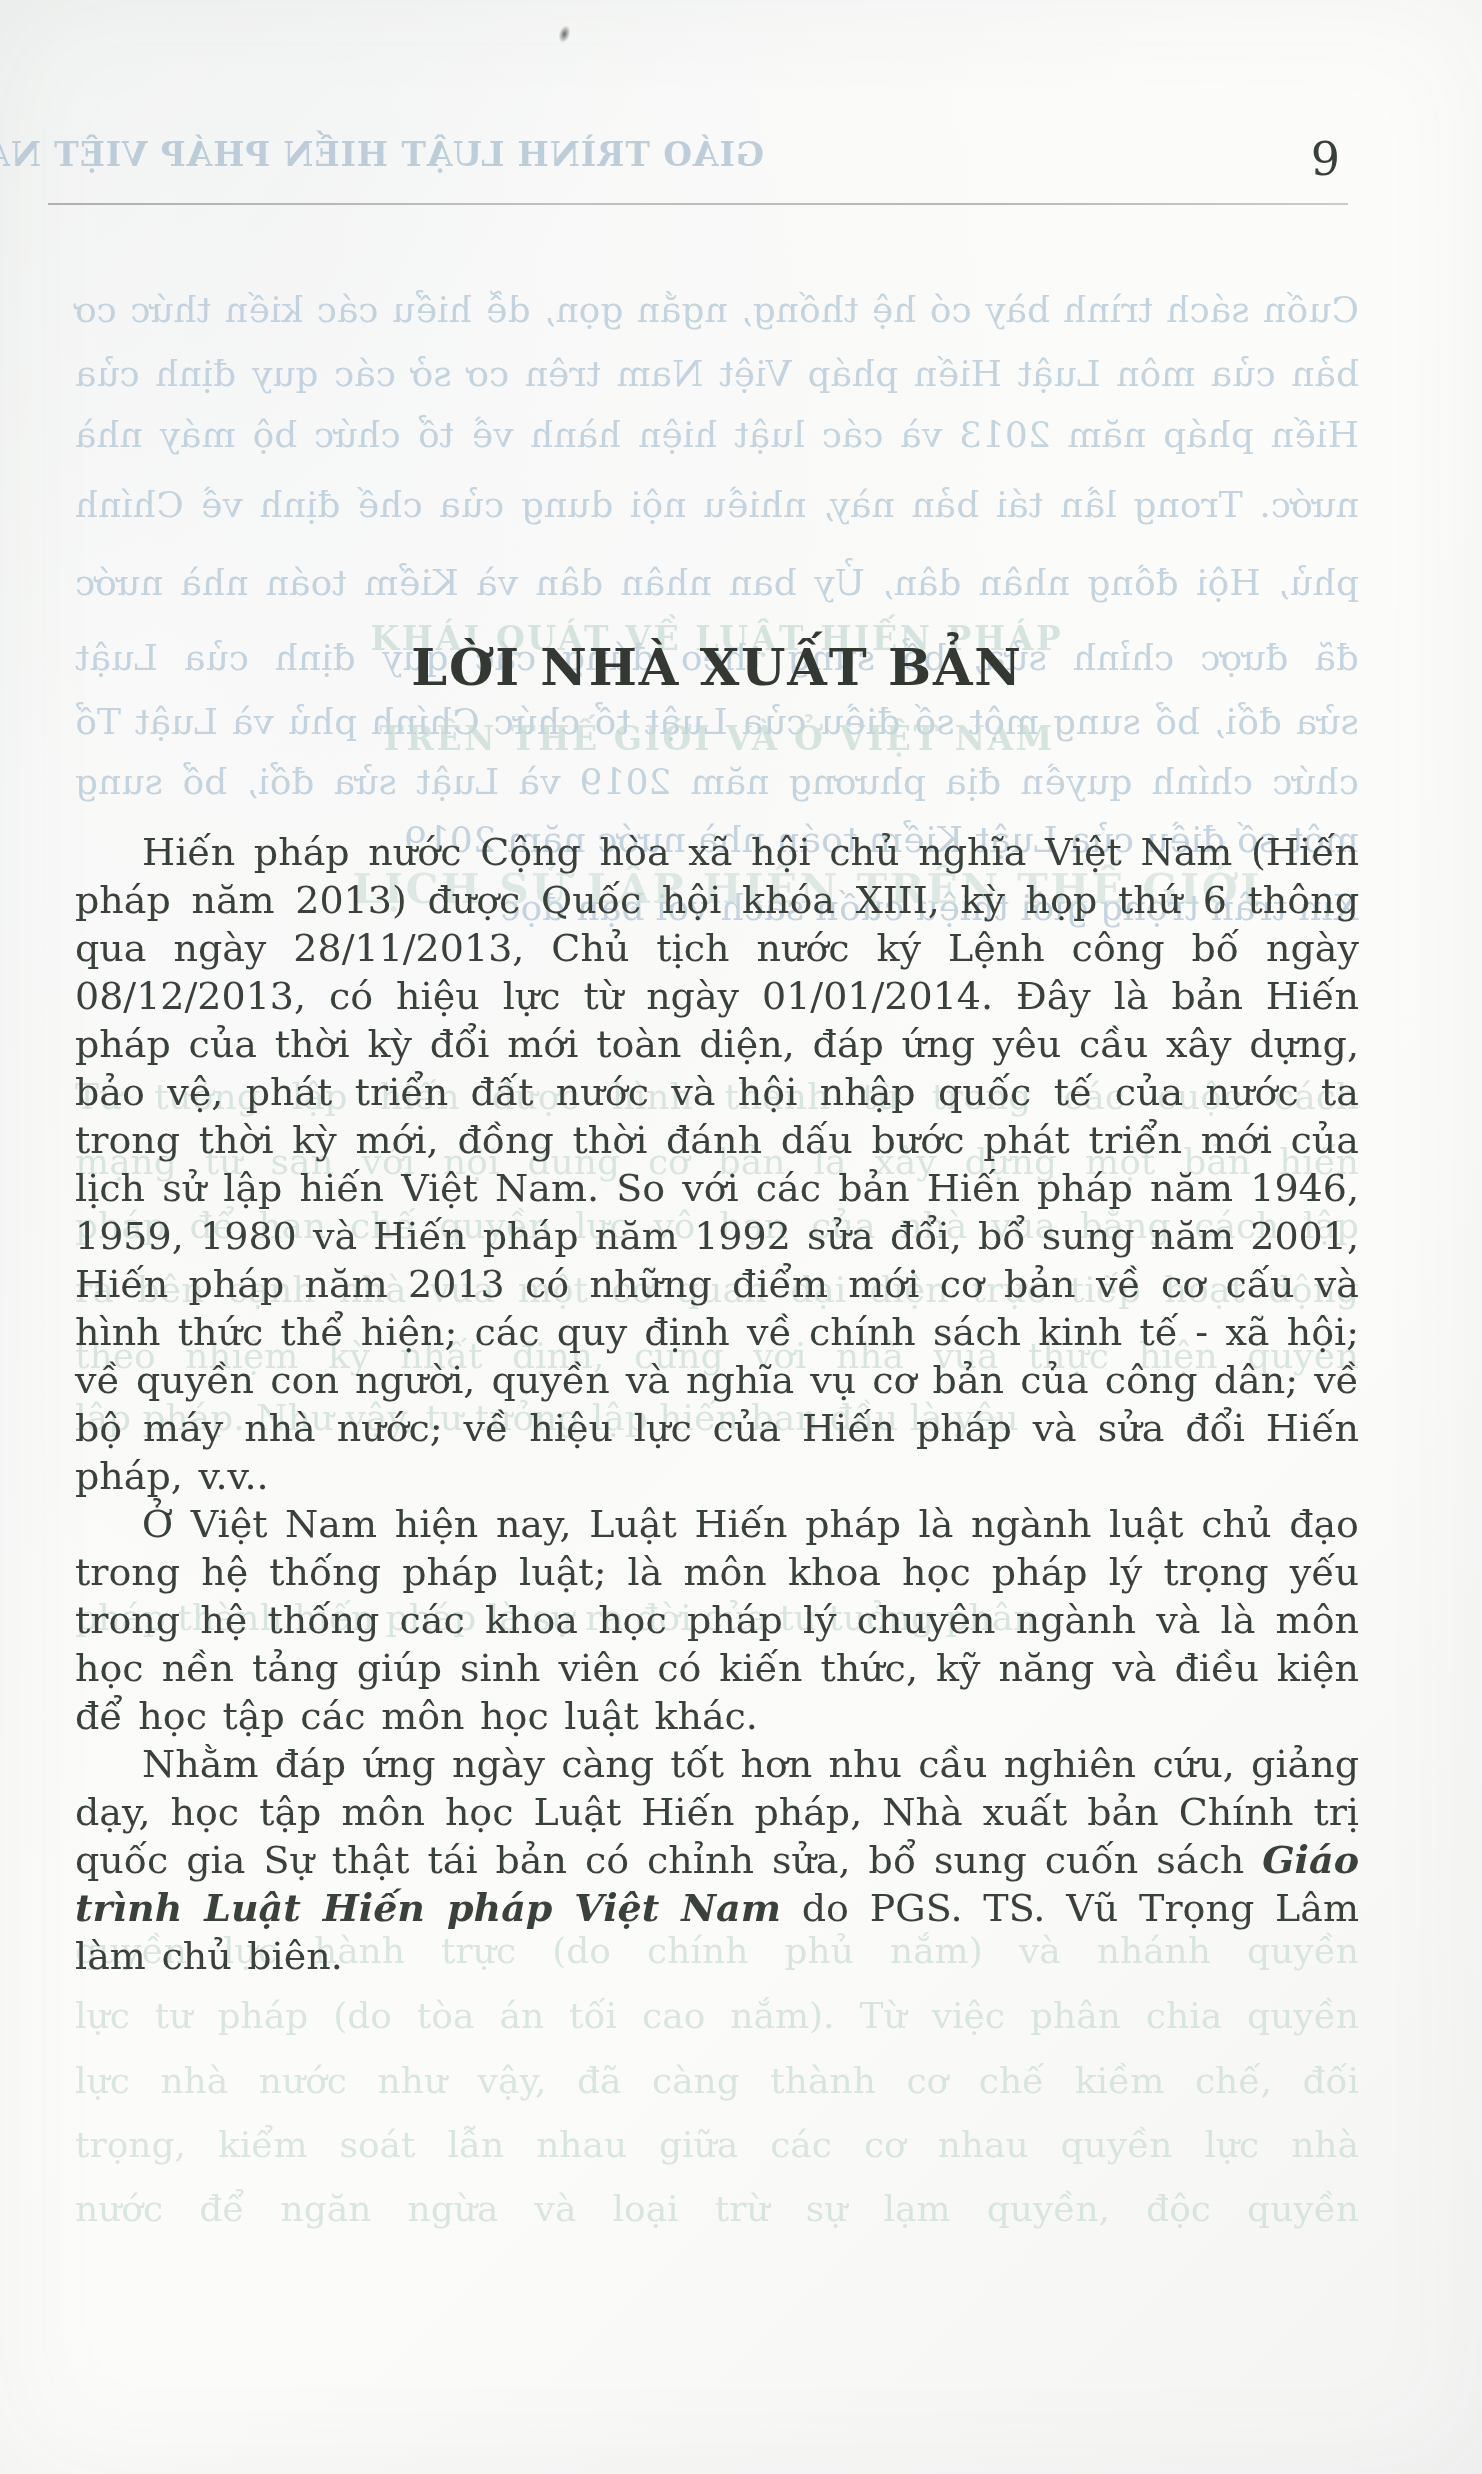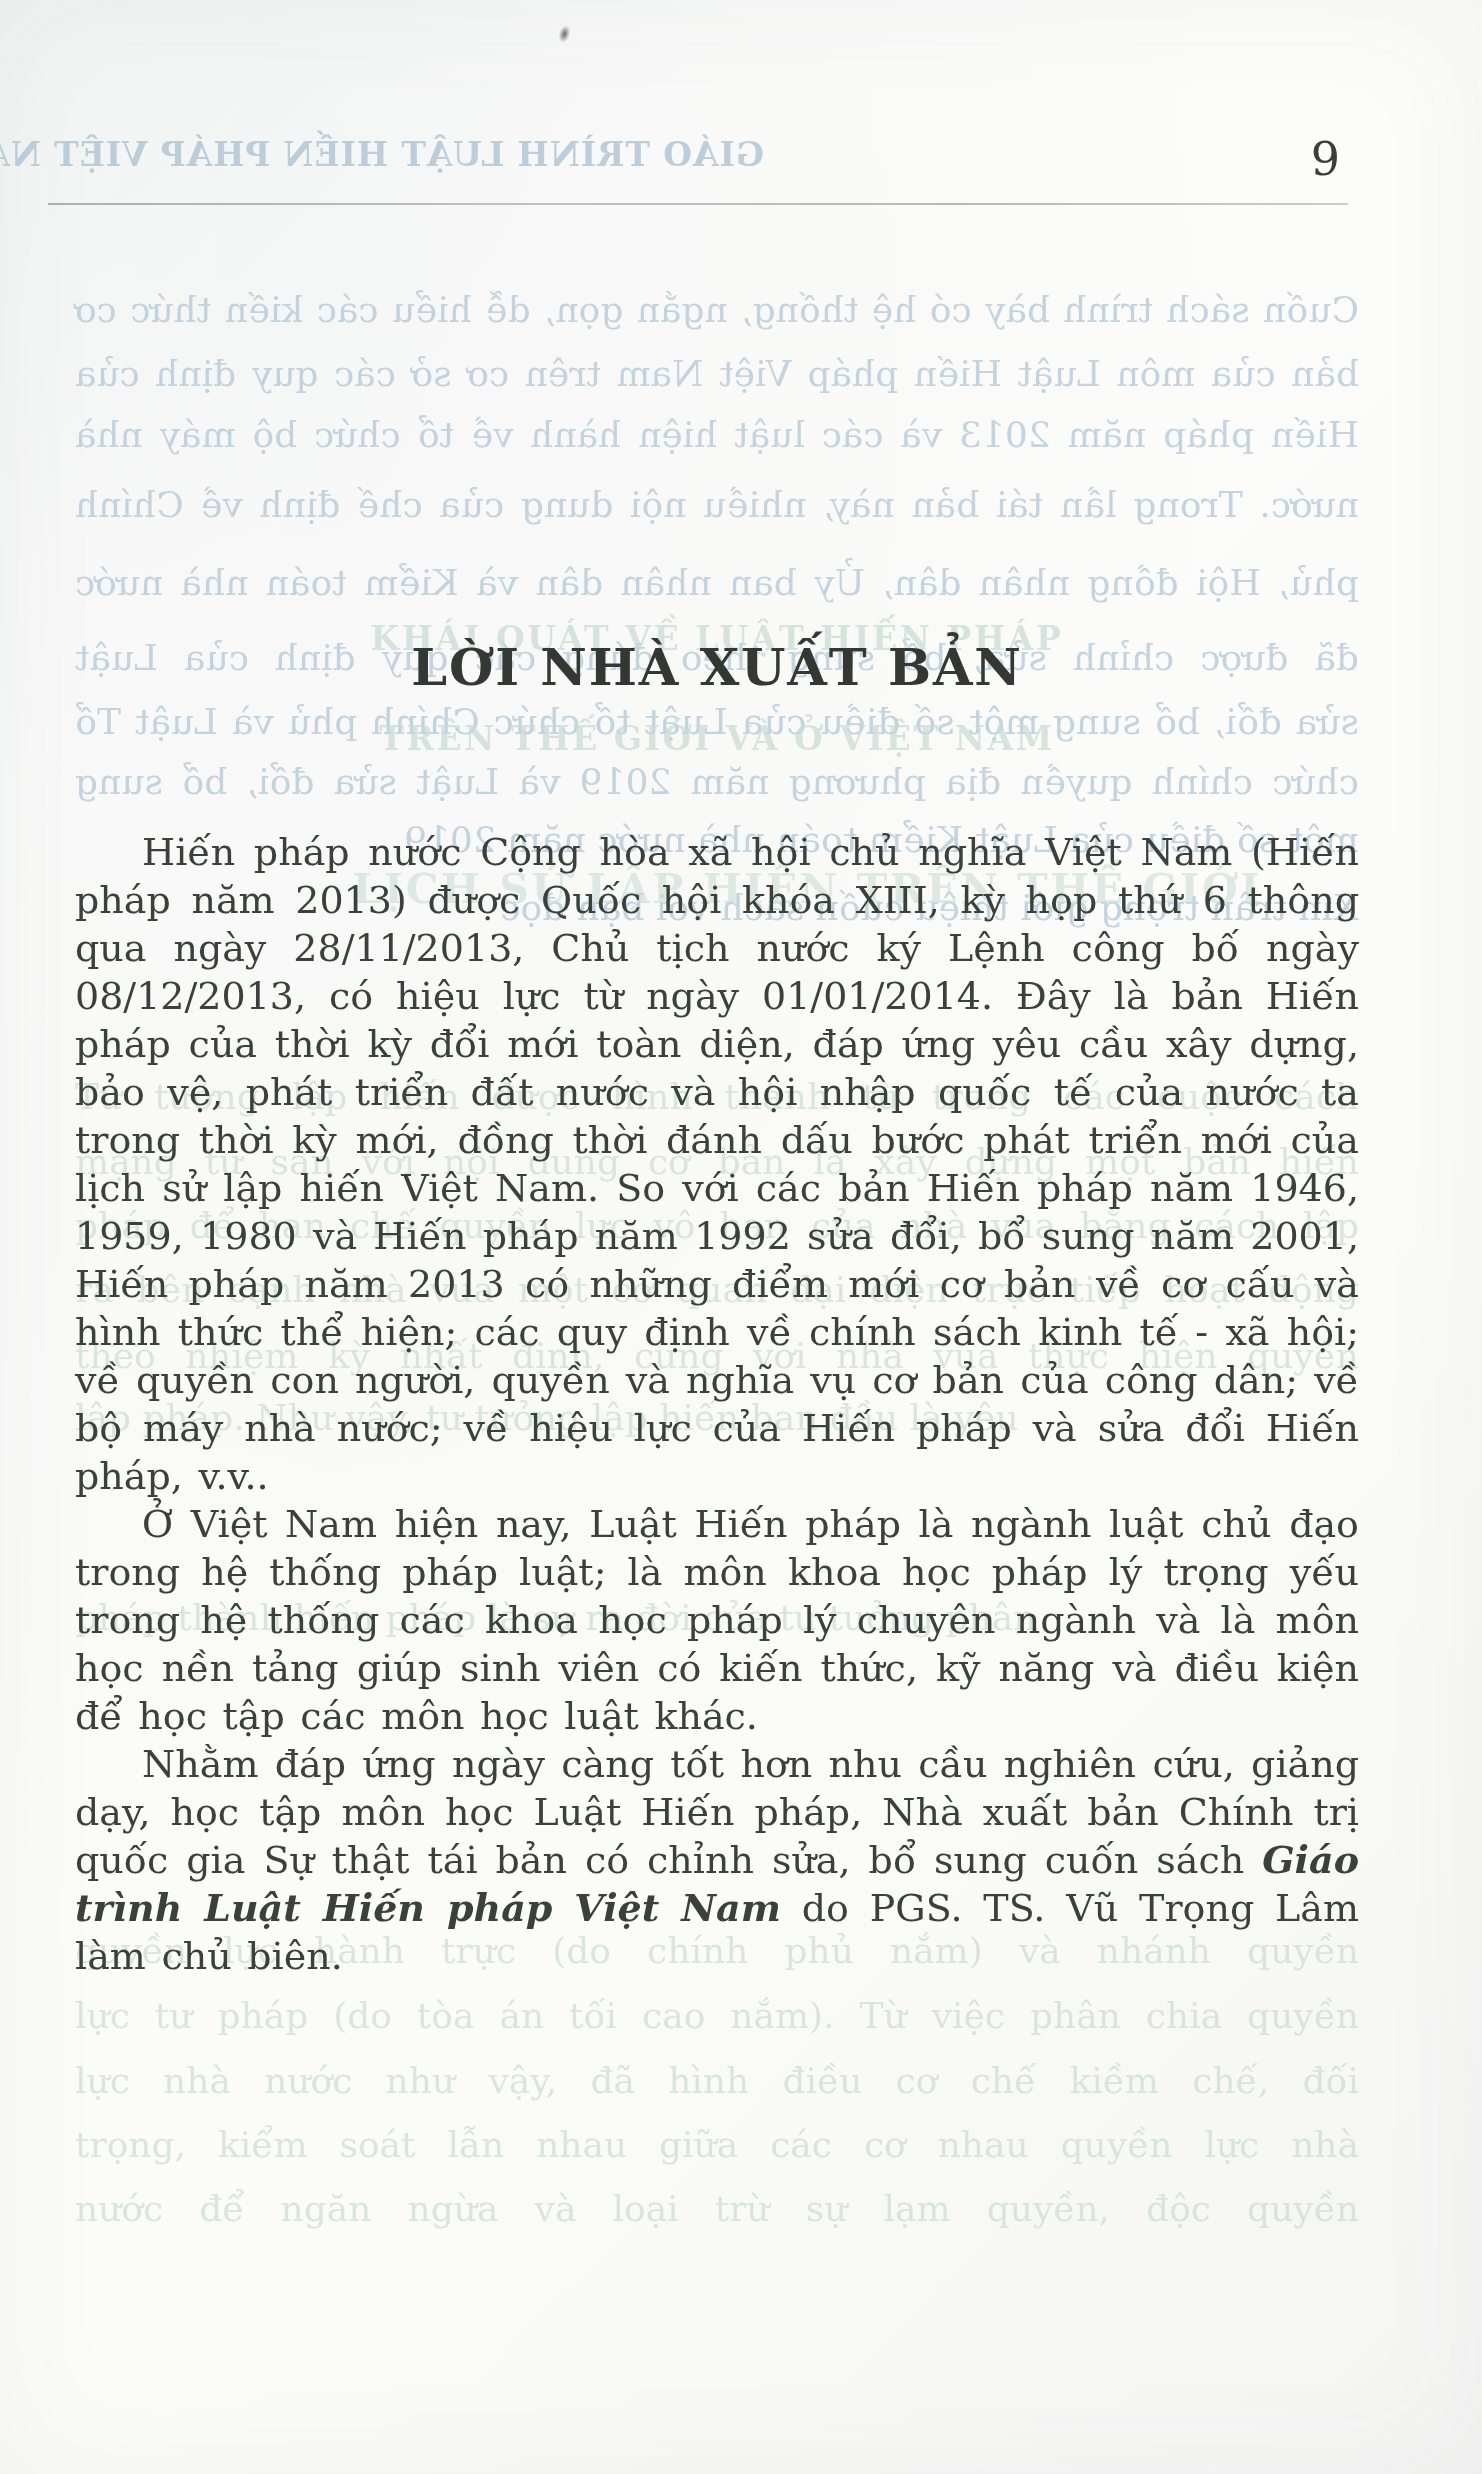--- a/index.html
+++ b/index.html
@@ -122,21 +122,21 @@
 
   <div class="ghost n stretch" style="top:1077px">Tư tưởng lập hiến được hình thành từ trong các cuộc cách</div>
   <div class="ghost n stretch" style="top:1142px">mạng tư sản với nội dung cơ bản là xây dựng một bản hiến</div>
   <div class="ghost n stretch" style="top:1206px">pháp để hạn chế quyền lực vô hạn của nhà vua bằng cách lập</div>
   <div class="ghost n stretch" style="top:1270px">ra bên cạnh nhà vua một cơ quan đại diện trực tiếp hoạt động</div>
   <div class="ghost n stretch" style="top:1336px">theo nhiệm kỳ nhất định, cùng với nhà vua thực hiện quyền</div>
   <div class="ghost n" style="top:1398px">lập pháp. Như vậy, tư tưởng lập hiến ban đầu là yêu</div>
   <div class="ghost n" style="top:1598px">pháp thành hiến pháp là sự ra đời của tư tưởng phân</div>
   <div class="ghost n stretch" style="top:1931px">quyền lực hành trực (do chính phủ nắm) và nhánh quyền</div>
   <div class="ghost n stretch" style="top:1996px">lực tư pháp (do tòa án tối cao nắm). Từ việc phân chia quyền</div>
-  <div class="ghost n stretch" style="top:2061px">lực nhà nước như vậy, đã hình điều cơ chế kiềm chế, đối</div>
+  <div class="ghost n stretch" style="top:2061px">lực nhà nước như vậy, đã càng thành cơ chế kiềm chế, đối</div>
   <div class="ghost n stretch" style="top:2125px">trọng, kiểm soát lẫn nhau giữa các cơ nhau quyền lực nhà</div>
   <div class="ghost n stretch" style="top:2189px">nước để ngăn ngừa và loại trừ sự lạm quyền, độc quyền</div>
 
   <h1 class="section-title">LỜI NHÀ XUẤT BẢN</h1>
 
   <div class="body-text">
     <p>Hiến pháp nước Cộng hòa xã hội chủ nghĩa Việt Nam (Hiến pháp năm 2013) được Quốc hội khóa XIII, kỳ họp thứ 6 thông qua ngày 28/11/2013, Chủ tịch nước ký Lệnh công bố ngày 08/12/2013, có hiệu lực từ ngày 01/01/2014. Đây là bản Hiến pháp của thời kỳ đổi mới toàn diện, đáp ứng yêu cầu xây dựng, bảo vệ, phát triển đất nước và hội nhập quốc tế của nước ta trong thời kỳ mới, đồng thời đánh dấu bước phát triển mới của lịch sử lập hiến Việt Nam. So với các bản Hiến pháp năm 1946, 1959, 1980 và Hiến pháp năm 1992 sửa đổi, bổ sung năm 2001, Hiến pháp năm 2013 có những điểm mới cơ bản về cơ cấu và hình thức thể hiện; các quy định về chính sách kinh tế - xã hội; về quyền con người, quyền và nghĩa vụ cơ bản của công dân; về bộ máy nhà nước; về hiệu lực của Hiến pháp và sửa đổi Hiến pháp, v.v..</p>
     <p>Ở Việt Nam hiện nay, Luật Hiến pháp là ngành luật chủ đạo trong hệ thống pháp luật; là môn khoa học pháp lý trọng yếu trong hệ thống các khoa học pháp lý chuyên ngành và là môn học nền tảng giúp sinh viên có kiến thức, kỹ năng và điều kiện để học tập các môn học luật khác.</p>
     <p><span>Nhằm đáp ứng ngày càng tốt hơn nhu cầu nghiên cứu, giảng dạy, học tập môn học Luật Hiến pháp, Nhà xuất bản Chính trị quốc gia Sự thật tái bản có chỉnh sửa, bổ sung cuốn sách </span><span class="book-title">Giáo trình Luật Hiến pháp Việt Nam</span><span> do PGS. TS. Vũ Trọng Lâm làm chủ biên.</span></p>
   </div>

